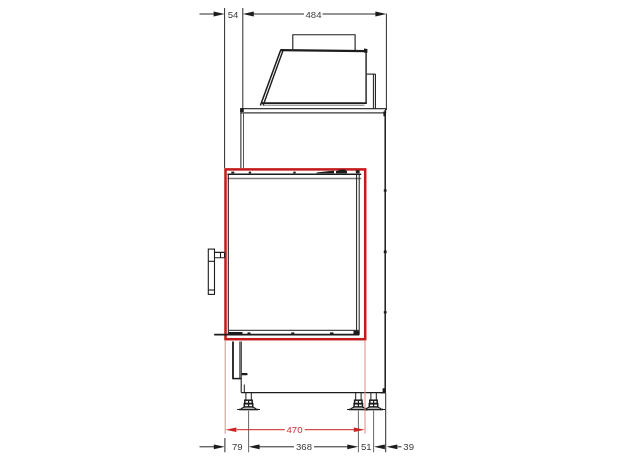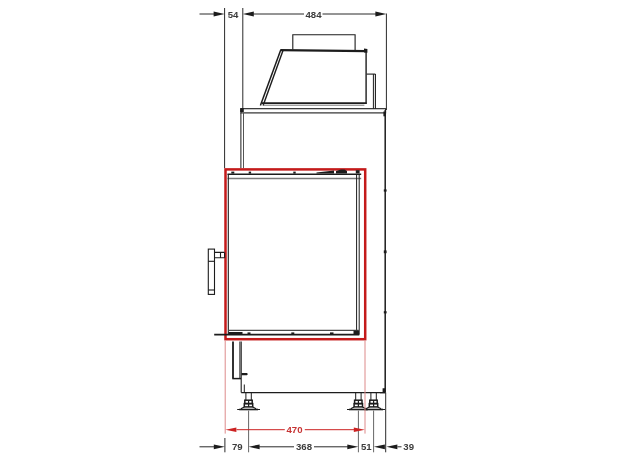--- a/index.html
+++ b/index.html
@@ -1,16 +1,16 @@
 <!DOCTYPE html>
 <html><head>
 <meta charset="utf-8">
 <style>
   html,body{margin:0;padding:0;background:#ffffff;}
-  .page{width:624px;height:460px;position:relative;background:#ffffff;font-weight:bold;}
+  .page{width:624px;height:460px;position:relative;background:#ffffff;}
   text{font-family:"Liberation Sans",sans-serif;fill:#3c3c3c;font-size:9.6px;-webkit-font-smoothing:antialiased;}
   text.red{fill:#c63333;}
 </style>
 </head>
 <body>
 <div class="page">
 <svg width="624" height="460" viewBox="0 0 624 460">
 
 <rect x="0" y="0" width="624" height="460" fill="#ffffff"></rect>
 

